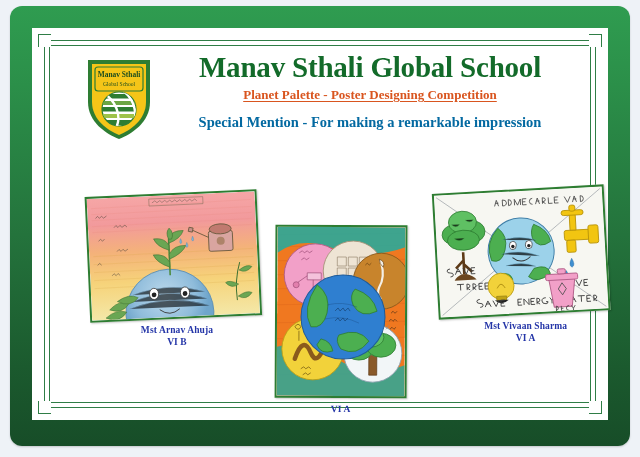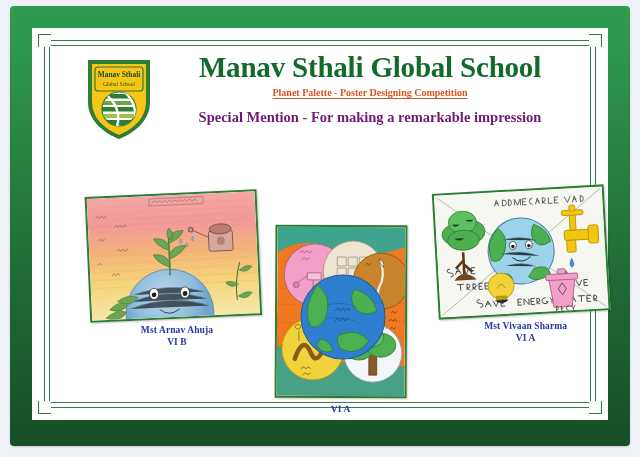--- a/index.html
+++ b/index.html
@@ -9,21 +9,21 @@
     font-family:"Liberation Serif", serif;
     overflow:hidden;
   }
 
   
   #certificate{
     position:absolute;
     left:10px;top:6px;
     width:620px;height:440px;
     box-sizing:border-box;
-    border-radius:4px;
+    border-radius:12px;
     background:linear-gradient(180deg,#2f9c50 0%,#2b8f49 18%,#24733c 52%,#1b5a2e 82%,#174d28 100%);
     box-shadow:0 1px 2px rgba(0,0,0,.18);
   }
   #paper{
     position:absolute;
     left:22px;top:22px;right:22px;bottom:26px;
     background:#ffffff;
   }
 
   
@@ -74,32 +74,32 @@
     font-size:29px;
     line-height:34px;
     color:#136b2a;
     letter-spacing:-0.2px;
     white-space:nowrap;
   }
   #event-title{
     margin-top:3px;
     font-family:"Liberation Serif", serif;
     font-weight:bold;
-    font-size:10px;
+    font-size:13px;
     color:#d9551f;
     text-decoration:underline;
     text-underline-offset:2px;
     white-space:nowrap;
   }
   #mention-title{
     margin-top:11px;
     font-family:"Liberation Serif", serif;
     font-weight:bold;
     font-size:14.5px;
-    color:#701a75;
+    color:#0369a1;
     white-space:nowrap;
   }
 
   
   .entry{position:absolute;}
   .art{
     position:relative;
     border:2px solid #2e7d32;
     box-sizing:border-box;
     overflow:hidden;

